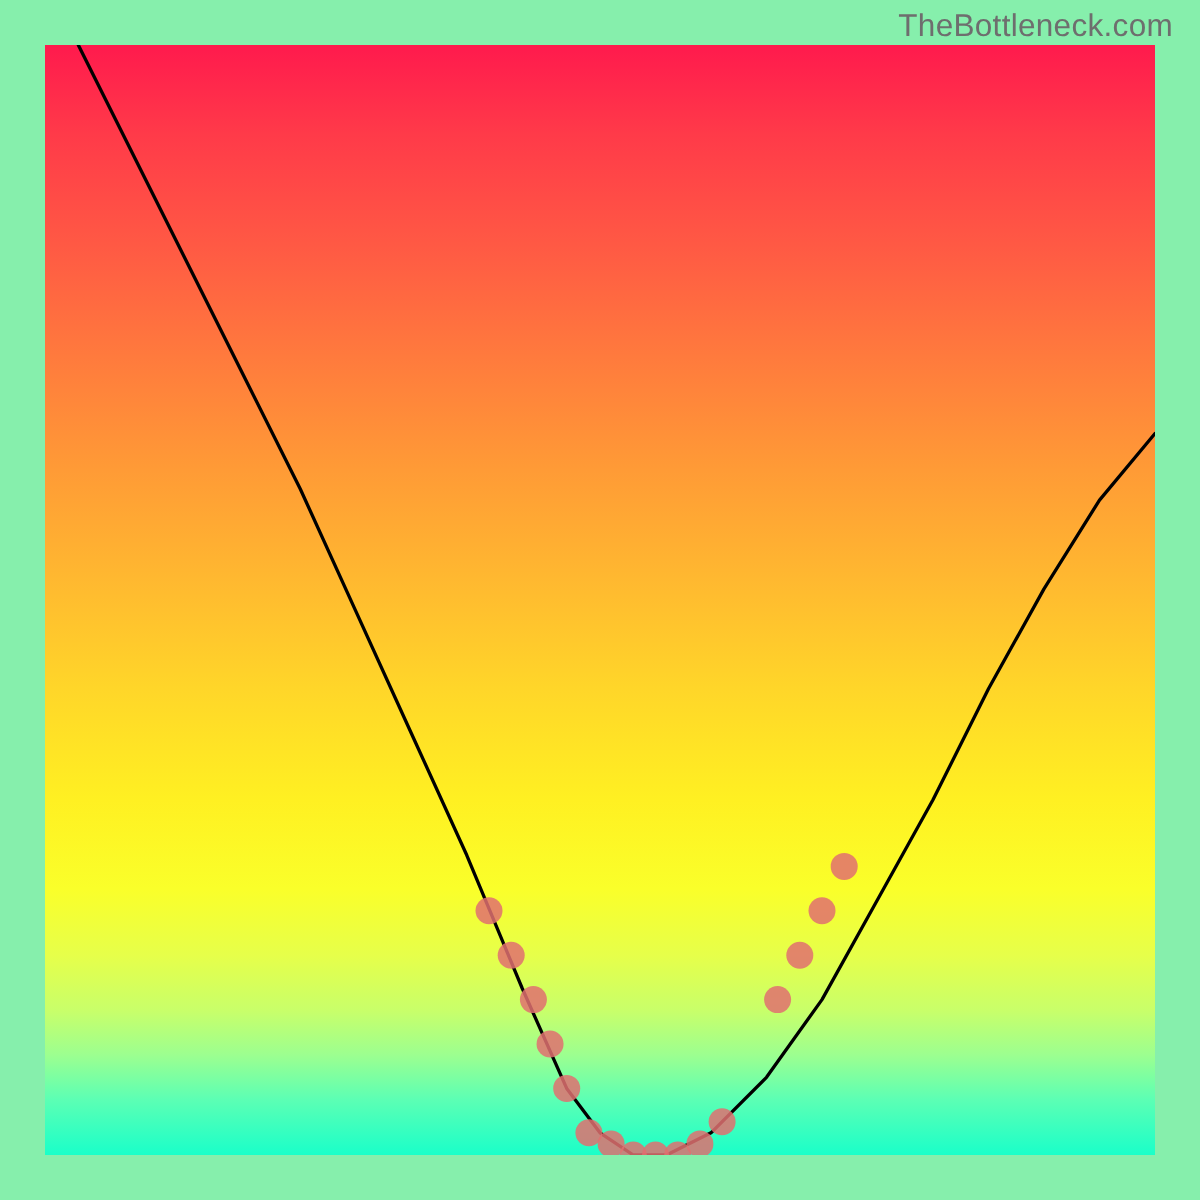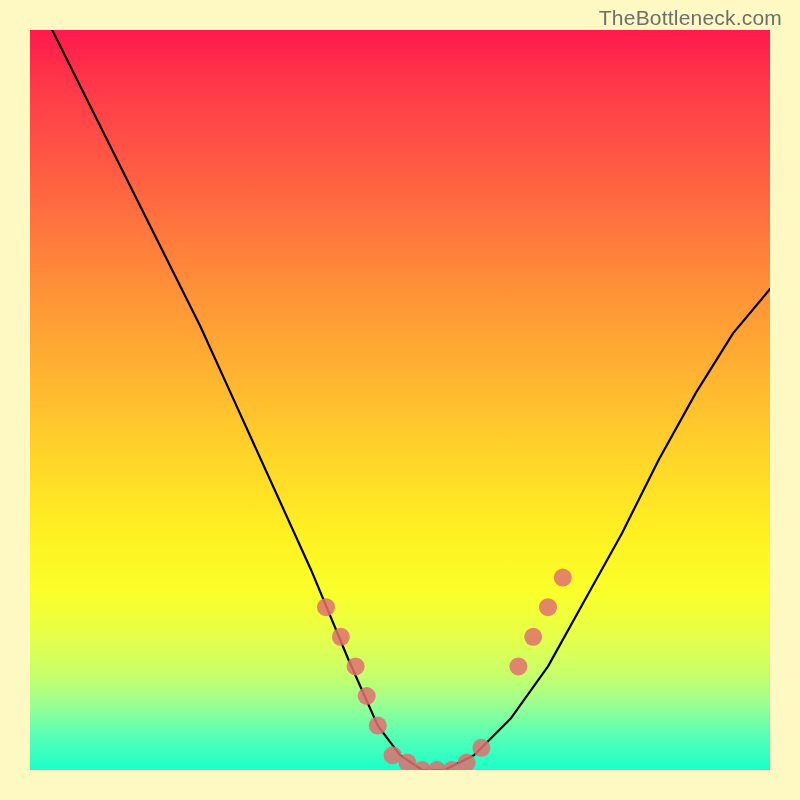--- a/index.html
+++ b/index.html
@@ -10,21 +10,21 @@
     overflow: hidden;
     background: #000;
     font-family: Arial, Helvetica, sans-serif;
   }
   .frame {
     position: absolute;
     top: 0;
     left: 0;
     width: 800px;
     height: 800px;
-    background: #fef9c3;
+    background: #86efac;
   }
   .plot-area {
     position: absolute;
     top: 30px;
     left: 30px;
     width: 740px;
     height: 740px;
     background: linear-gradient(to bottom,
       #ff1a4d 0%,
       #ff3a49 8%,

